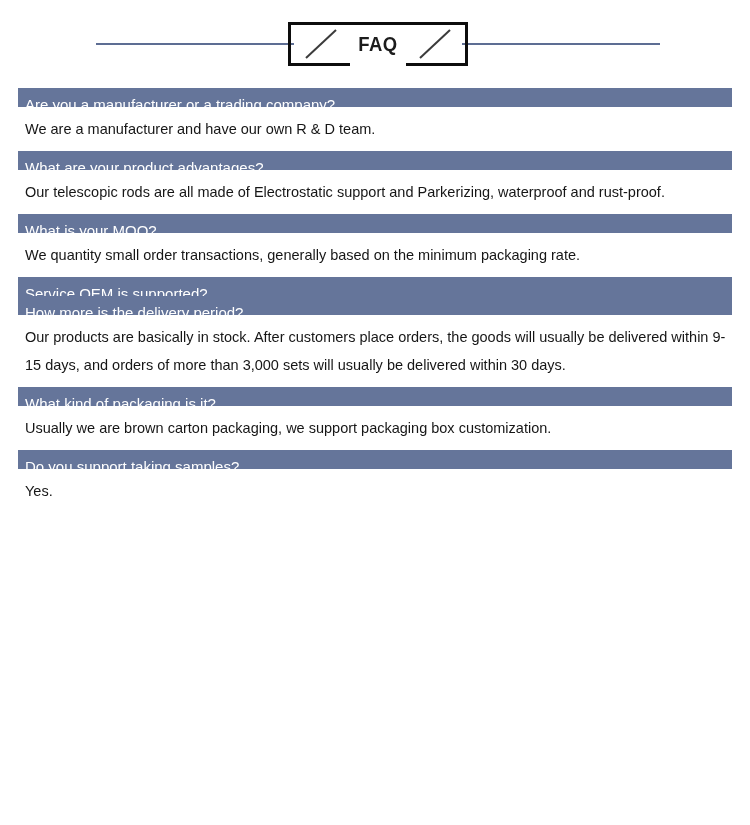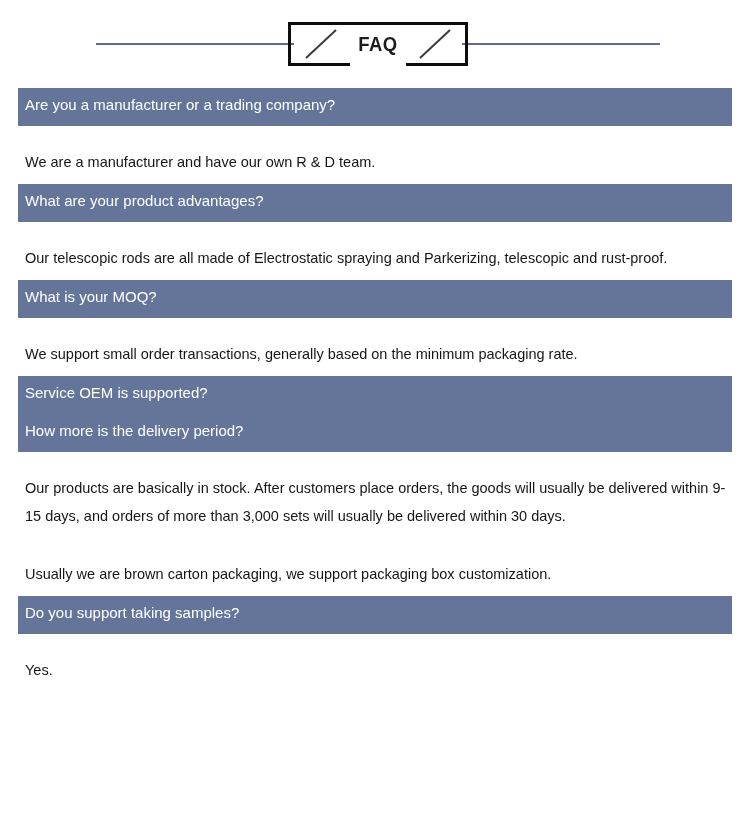--- a/index.html
+++ b/index.html
@@ -106,31 +106,31 @@
     padding: 0 18px 0 18px;
     box-sizing: border-box;
   }
   .faq-item { margin-bottom: 0; }
 
   .faq-question {
     background: #65759a;
     color: #ffffff;
     font-size: 15px;
     line-height: 33px;
-    height: 38px;
+    height: 19px;
     padding: 0 0 0 7px;
     box-sizing: border-box;
     white-space: nowrap;
     overflow: hidden;
   }
   .faq-answer {
     color: #161616;
     font-size: 14.5px;
     line-height: 28px;
-    padding: 22px 6px 8px 7px;
+    padding: 8px 6px 8px 7px;
     box-sizing: border-box;
   }
   .faq-answer p {
     margin: 0;
   }
 </style>
 </head>
 <body>
 
 <div class="page">
@@ -169,43 +169,44 @@
     <div class="faq-item">
       <div class="faq-question">Are you a manufacturer or a trading company?</div>
       <div class="faq-answer">
         <p>We are a manufacturer and have our own R &amp; D team.</p>
       </div>
     </div>
 
     <div class="faq-item">
       <div class="faq-question">What are your product advantages?</div>
       <div class="faq-answer">
-        <p>Our telescopic rods are all made of Electrostatic spraying and Parkerizing, telescopic and rust-proof.</p>
+        <p>Our telescopic rods are all made of Electrostatic support and Parkerizing, waterproof and rust-proof.</p>
       </div>
     </div>
 
     <div class="faq-item">
       <div class="faq-question">What is your MOQ?</div>
       <div class="faq-answer">
-        <p>We support small order transactions, generally based on the minimum packaging rate.</p>
+        <p>We quantity small order transactions, generally based on the minimum packaging rate.</p>
       </div>
     </div>
 
     <div class="faq-item">
       <div class="faq-question">Service OEM is supported?</div>
     </div>
 
     <div class="faq-item">
       <div class="faq-question">How more is the delivery period?</div>
       <div class="faq-answer">
         <p>Our products are basically in stock. After customers place orders, the goods will usually be delivered within 9-15 days, and orders of more than 3,000 sets will usually be delivered within 30 days.</p>
       </div>
     </div>
 
     <div class="faq-item">
+      <div class="faq-question">What kind of packaging is it?</div>
       <div class="faq-answer">
         <p>Usually we are brown carton packaging, we support packaging box customization.</p>
       </div>
     </div>
 
     <div class="faq-item">
       <div class="faq-question">Do you support taking samples?</div>
       <div class="faq-answer">
         <p>Yes.</p>
       </div>

